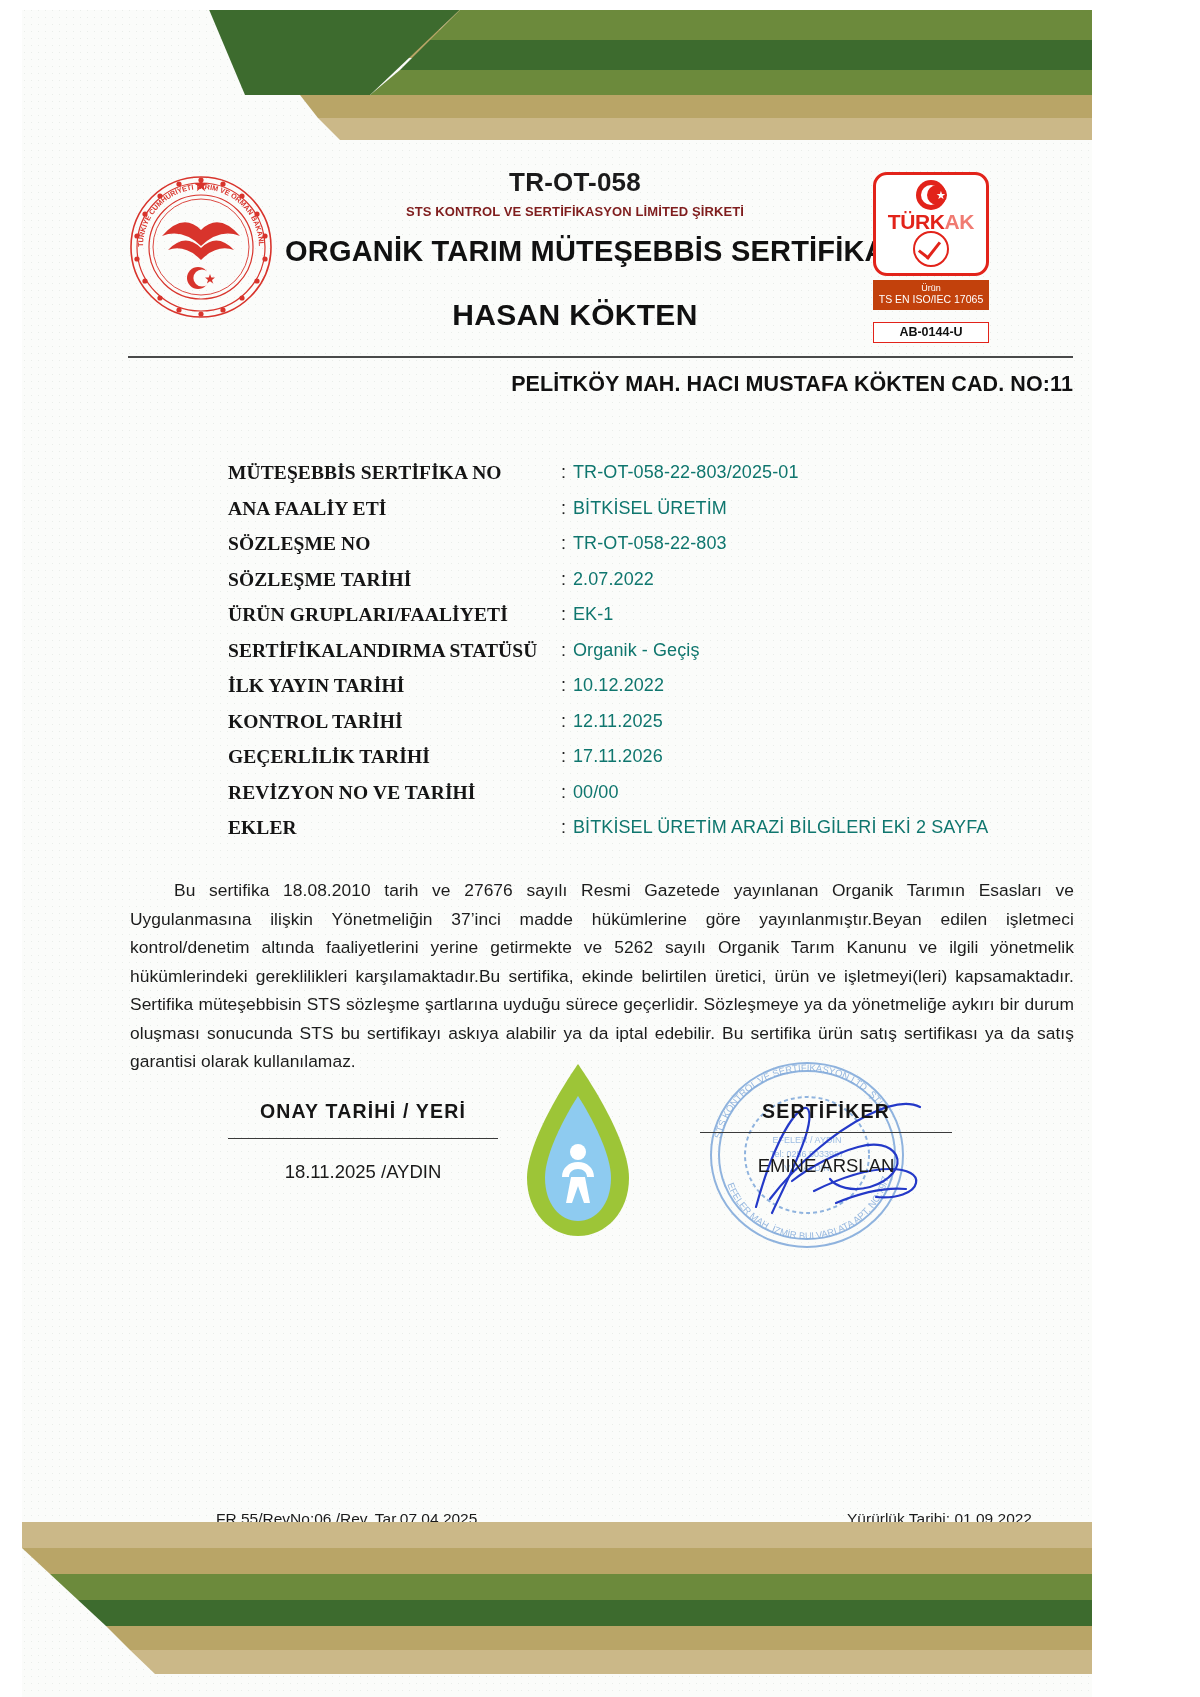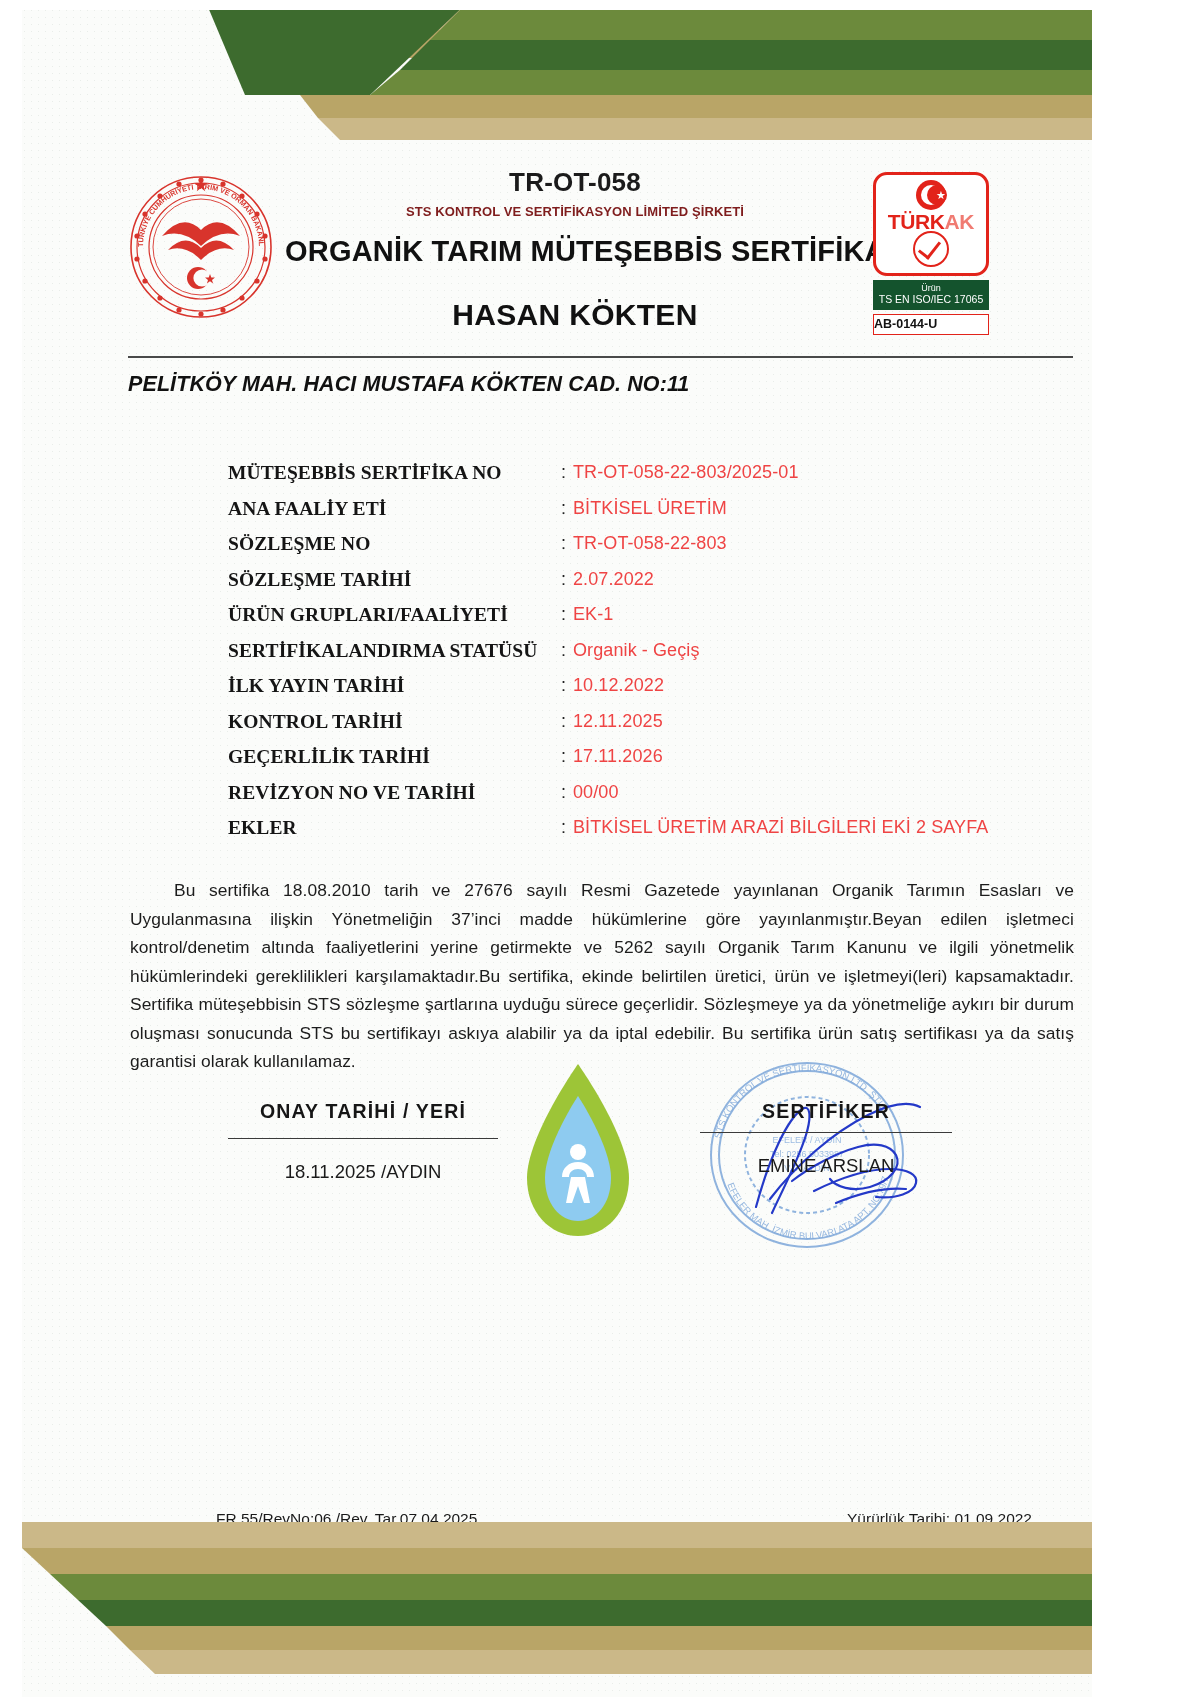--- a/index.html
+++ b/index.html
@@ -177,57 +177,57 @@
     content: "";
     position: absolute;
     left: 8px; top: 4px;
     width: 10px; height: 18px;
     border-right: 3px solid #e2231a;
     border-bottom: 3px solid #e2231a;
     transform: rotate(38deg);
   }
   .turkak-redbar {
     margin-top: 4px;
-    background: #14532d;
+    background: #c2410c;
     color: #ffffff;
     text-align: center;
     padding: 3px 2px 4px;
     width: 116px;
     box-sizing: border-box;
   }
   .turkak-redbar .l1 { font-size: 9px; line-height: 1.15; }
   .turkak-redbar .l2 { font-size: 10.5px; line-height: 1.2; white-space: nowrap; }
   .turkak-abbox {
-    margin-top: 4px;
+    margin-top: 12px;
     width: 116px;
     box-sizing: border-box;
     border: 1.5px solid #e2231a;
     background: #ffffff;
     color: #111;
+    text-align: center;
     font-size: 12.5px;
     font-weight: bold;
     padding: 2px 0 3px;
   }
 
   
   .hrule {
     position: absolute;
     left: 128px; top: 356px;
     width: 945px;
     height: 1.6px;
     background: #4a4a4a;
   }
 
   
   .address {
     position: absolute;
     left: 128px; top: 372px;
     width: 945px;
-    text-align: left;
-    font-style: italic;
+    text-align: right;
   }
   .address .l1 {
     font-size: 21.5px;
     font-weight: bold;
     color: #111;
     letter-spacing: 0.1px;
   }
   .address .l2 {
     font-size: 21.5px;
     font-weight: bold;
@@ -256,21 +256,21 @@
     letter-spacing: 0.1px;
   }
   .field-sep {
     width: 12px;
     flex: 0 0 12px;
     font-size: 18px;
     color: #222;
   }
   .field-value {
     font-size: 18px;
-    color: #ef4444;
+    color: #0f766e;
     letter-spacing: 0.1px;
     white-space: nowrap;
   }
 
   
   .para {
     position: absolute;
     left: 130px; top: 876px;
     width: 944px;
     font-size: 17.4px;

